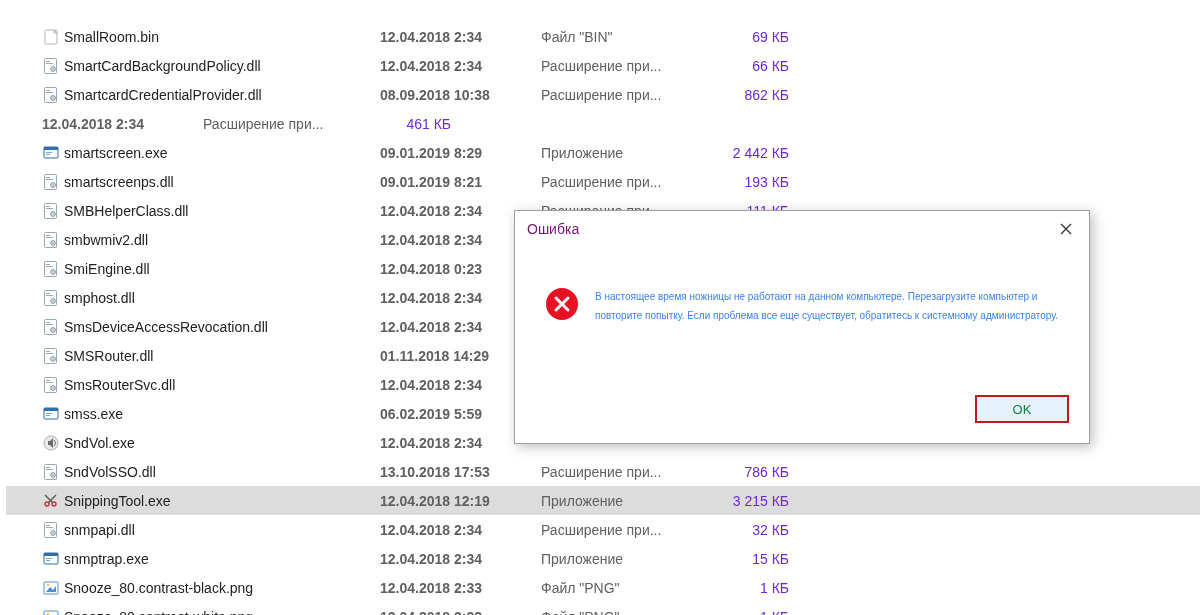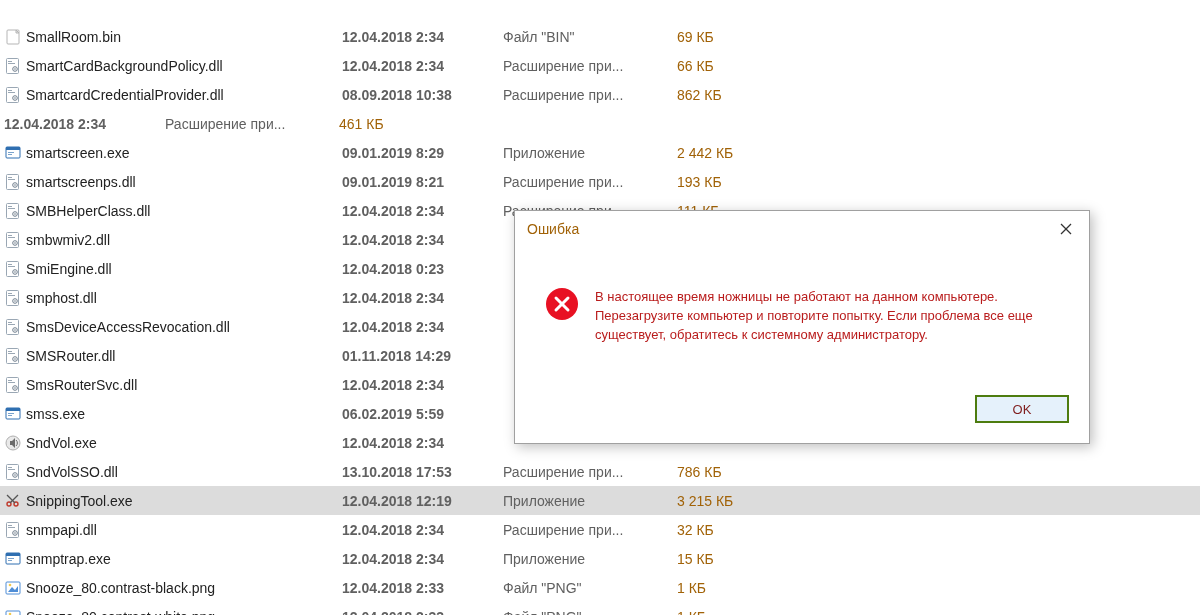--- a/index.html
+++ b/index.html
@@ -18,21 +18,22 @@
     position: absolute;
     top: 22px;
     left: 0;
     width: 100%;
   }
   .row {
     display: flex;
     align-items: center;
     height: 29px;
     box-sizing: border-box;
-    padding-left: 4px;
+    padding-left: 36px;
+    margin-left: 6px;
   }
   .row.selected {
     background: #dcdcdc;
   }
   .col-name {
     display: flex;
     align-items: center;
     width: 338px;
     box-sizing: border-box;
     padding-right: 8px;
@@ -49,21 +50,22 @@
   .col-type {
     width: 174px;
     box-sizing: border-box;
     color: #606060;
     white-space: nowrap;
     overflow: hidden;
   }
   .col-size {
     width: 80px;
     box-sizing: border-box;
-    color: #a16207;
+    text-align: right;
+    color: #6d28d9;
     white-space: nowrap;
     padding-right: 6px;
   }
   .fname {
     color: #222222;
   }
   .ico {
     width: 18px;
     height: 18px;
     margin-right: 4px;
@@ -82,55 +84,55 @@
     box-sizing: border-box;
   }
   .dlg-titlebar {
     display: flex;
     align-items: center;
     justify-content: space-between;
     height: 36px;
     padding: 0 0 0 12px;
   }
   .dlg-title {
-    color: #a16207;
+    color: #701a75;
   }
   .dlg-close {
     width: 46px;
     height: 36px;
     display: flex;
     align-items: center;
     justify-content: center;
   }
   .dlg-body {
     display: flex;
     padding: 40px 26px 0 30px;
   }
   .err-icon {
     width: 34px;
     height: 34px;
     flex: 0 0 auto;
     margin-right: 16px;
   }
   .dlg-msg {
-    font-size: 13px;
+    font-size: 10px;
     line-height: 19px;
-    color: #b91c1c;
+    color: #3b82f6;
   }
   .dlg-buttons {
     position: absolute;
     right: 20px;
     bottom: 20px;
   }
   .btn-ok {
     width: 94px;
     height: 28px;
-    border: 2px solid #4d7c0f;
+    border: 2px solid #b91c1c;
     background: #e5f1fb;
-    color: #7f1d1d;
+    color: #15803d;
     font-family: inherit;
     font-size: 13px;
     box-sizing: border-box;
   }
 </style>
 </head>
 <body>
 
 <div class="file-list" id="file-list">
     <div class="row">

